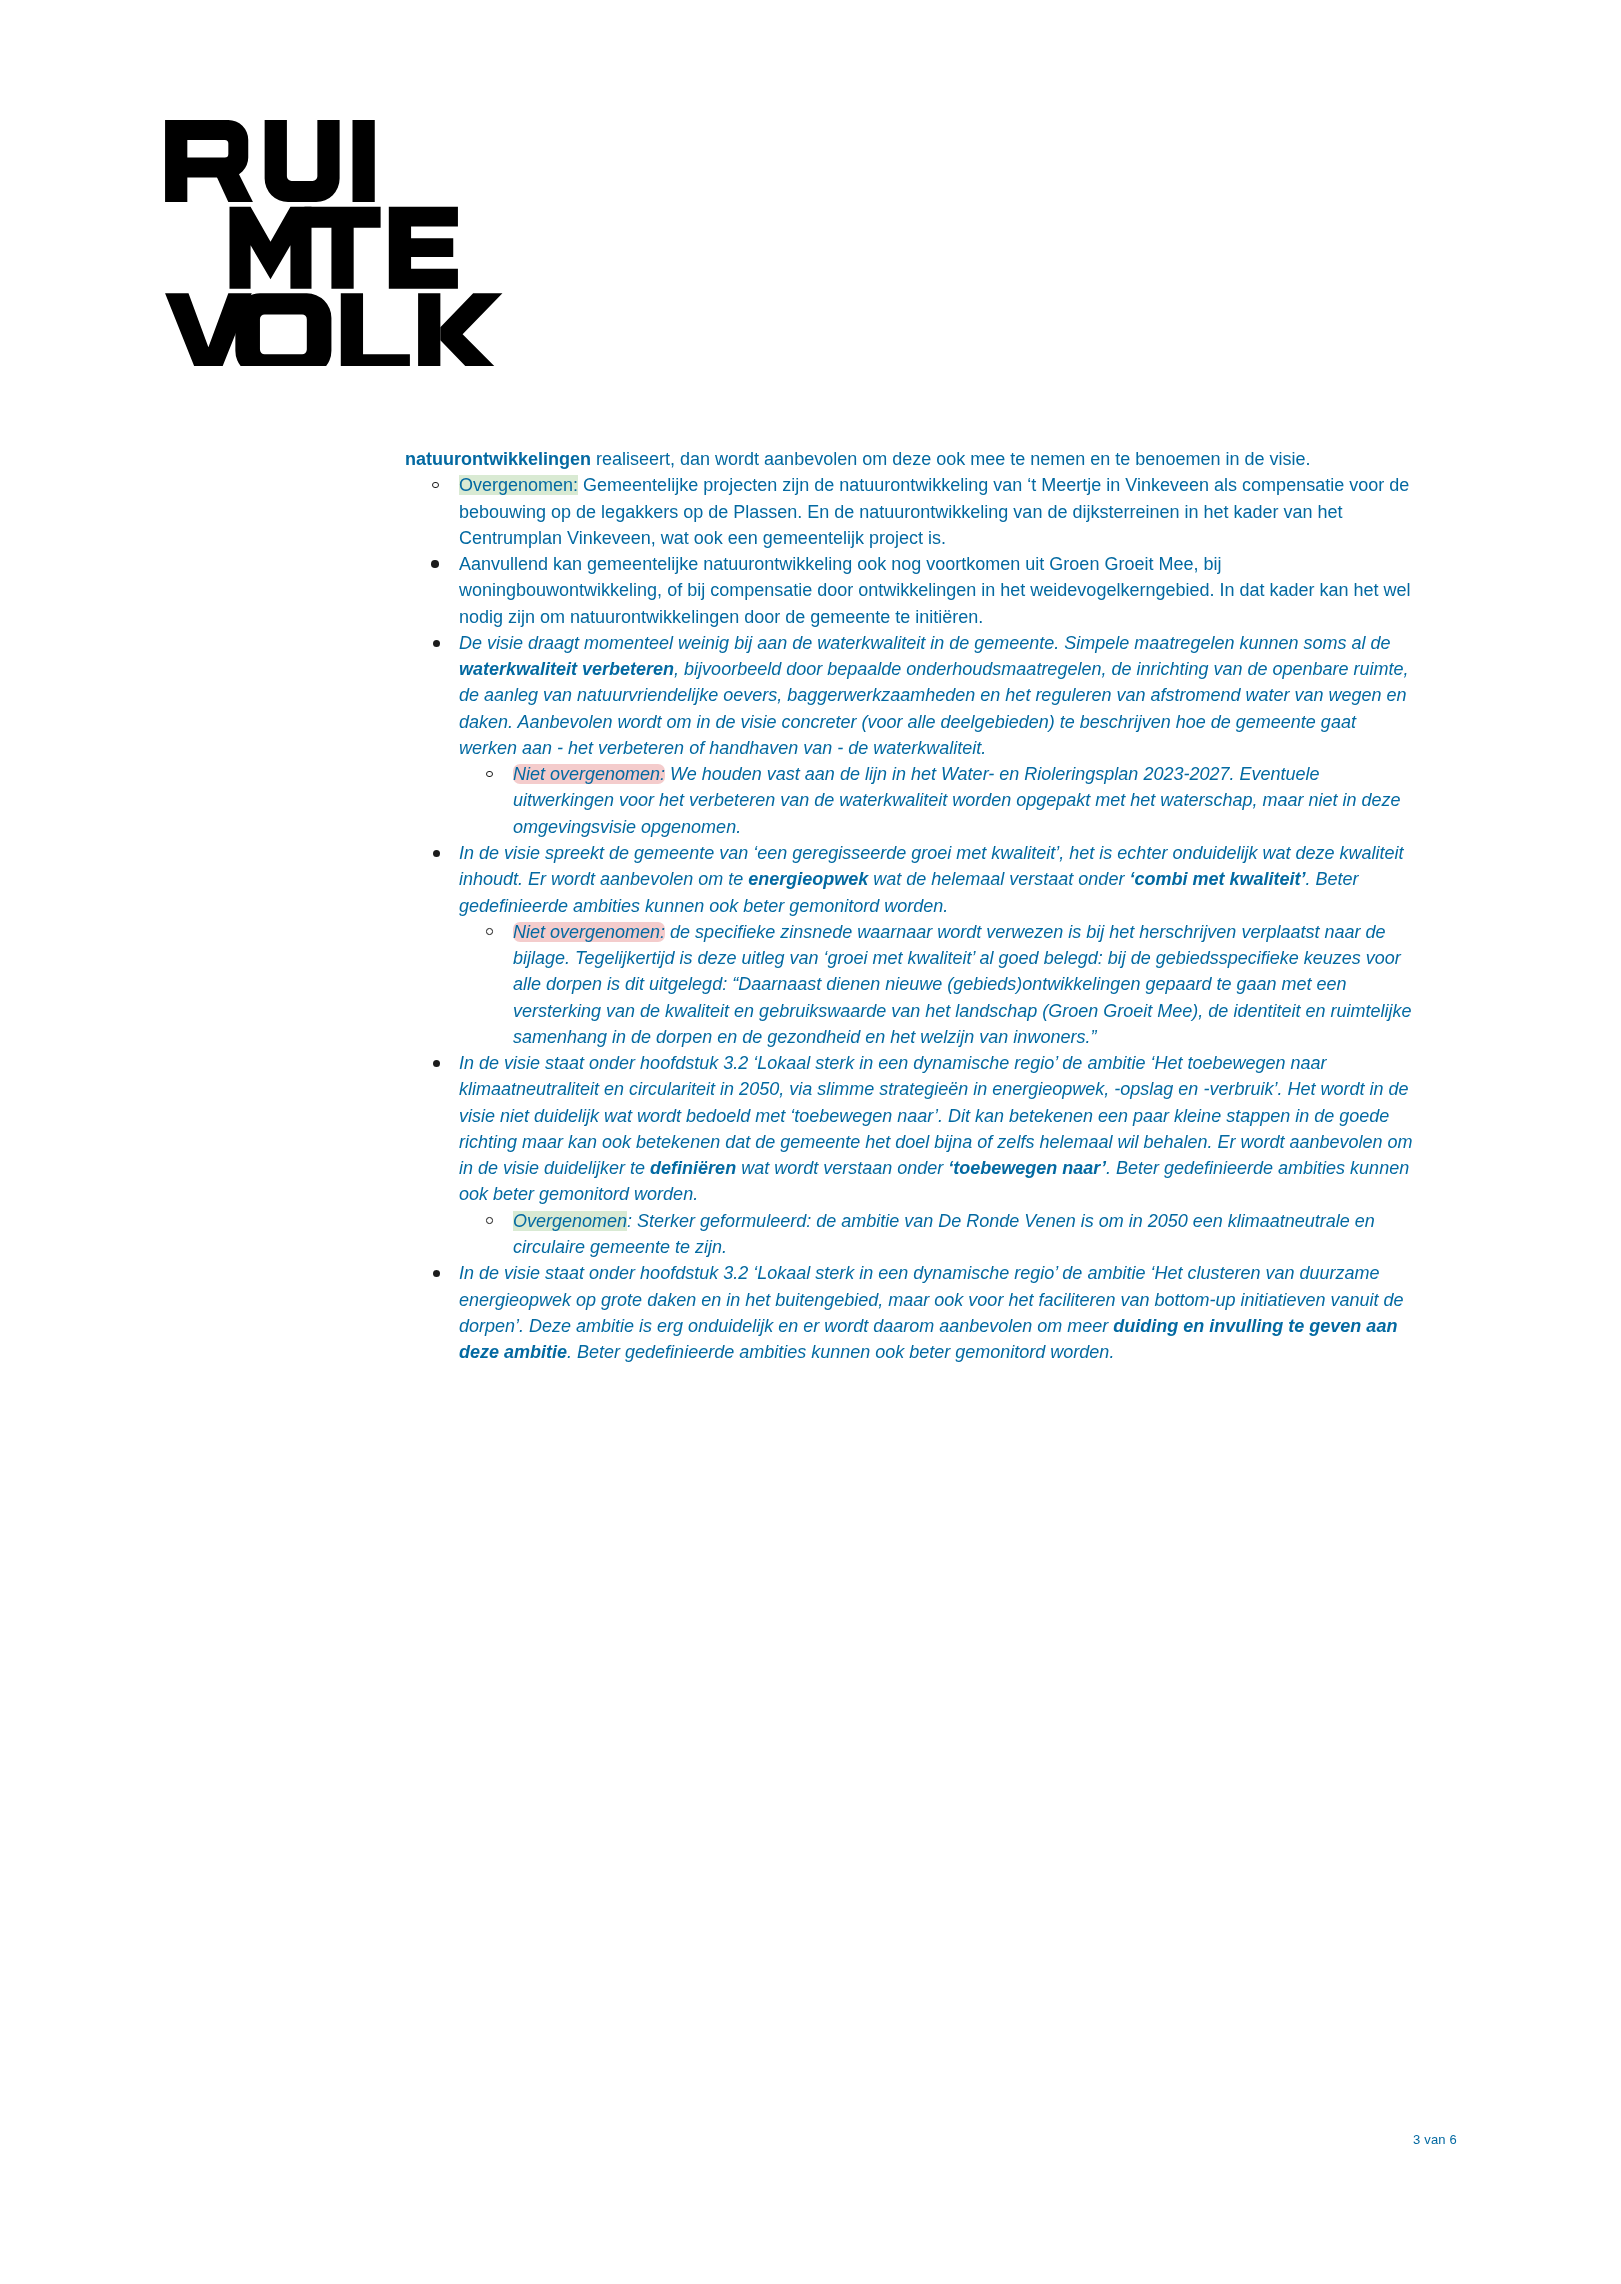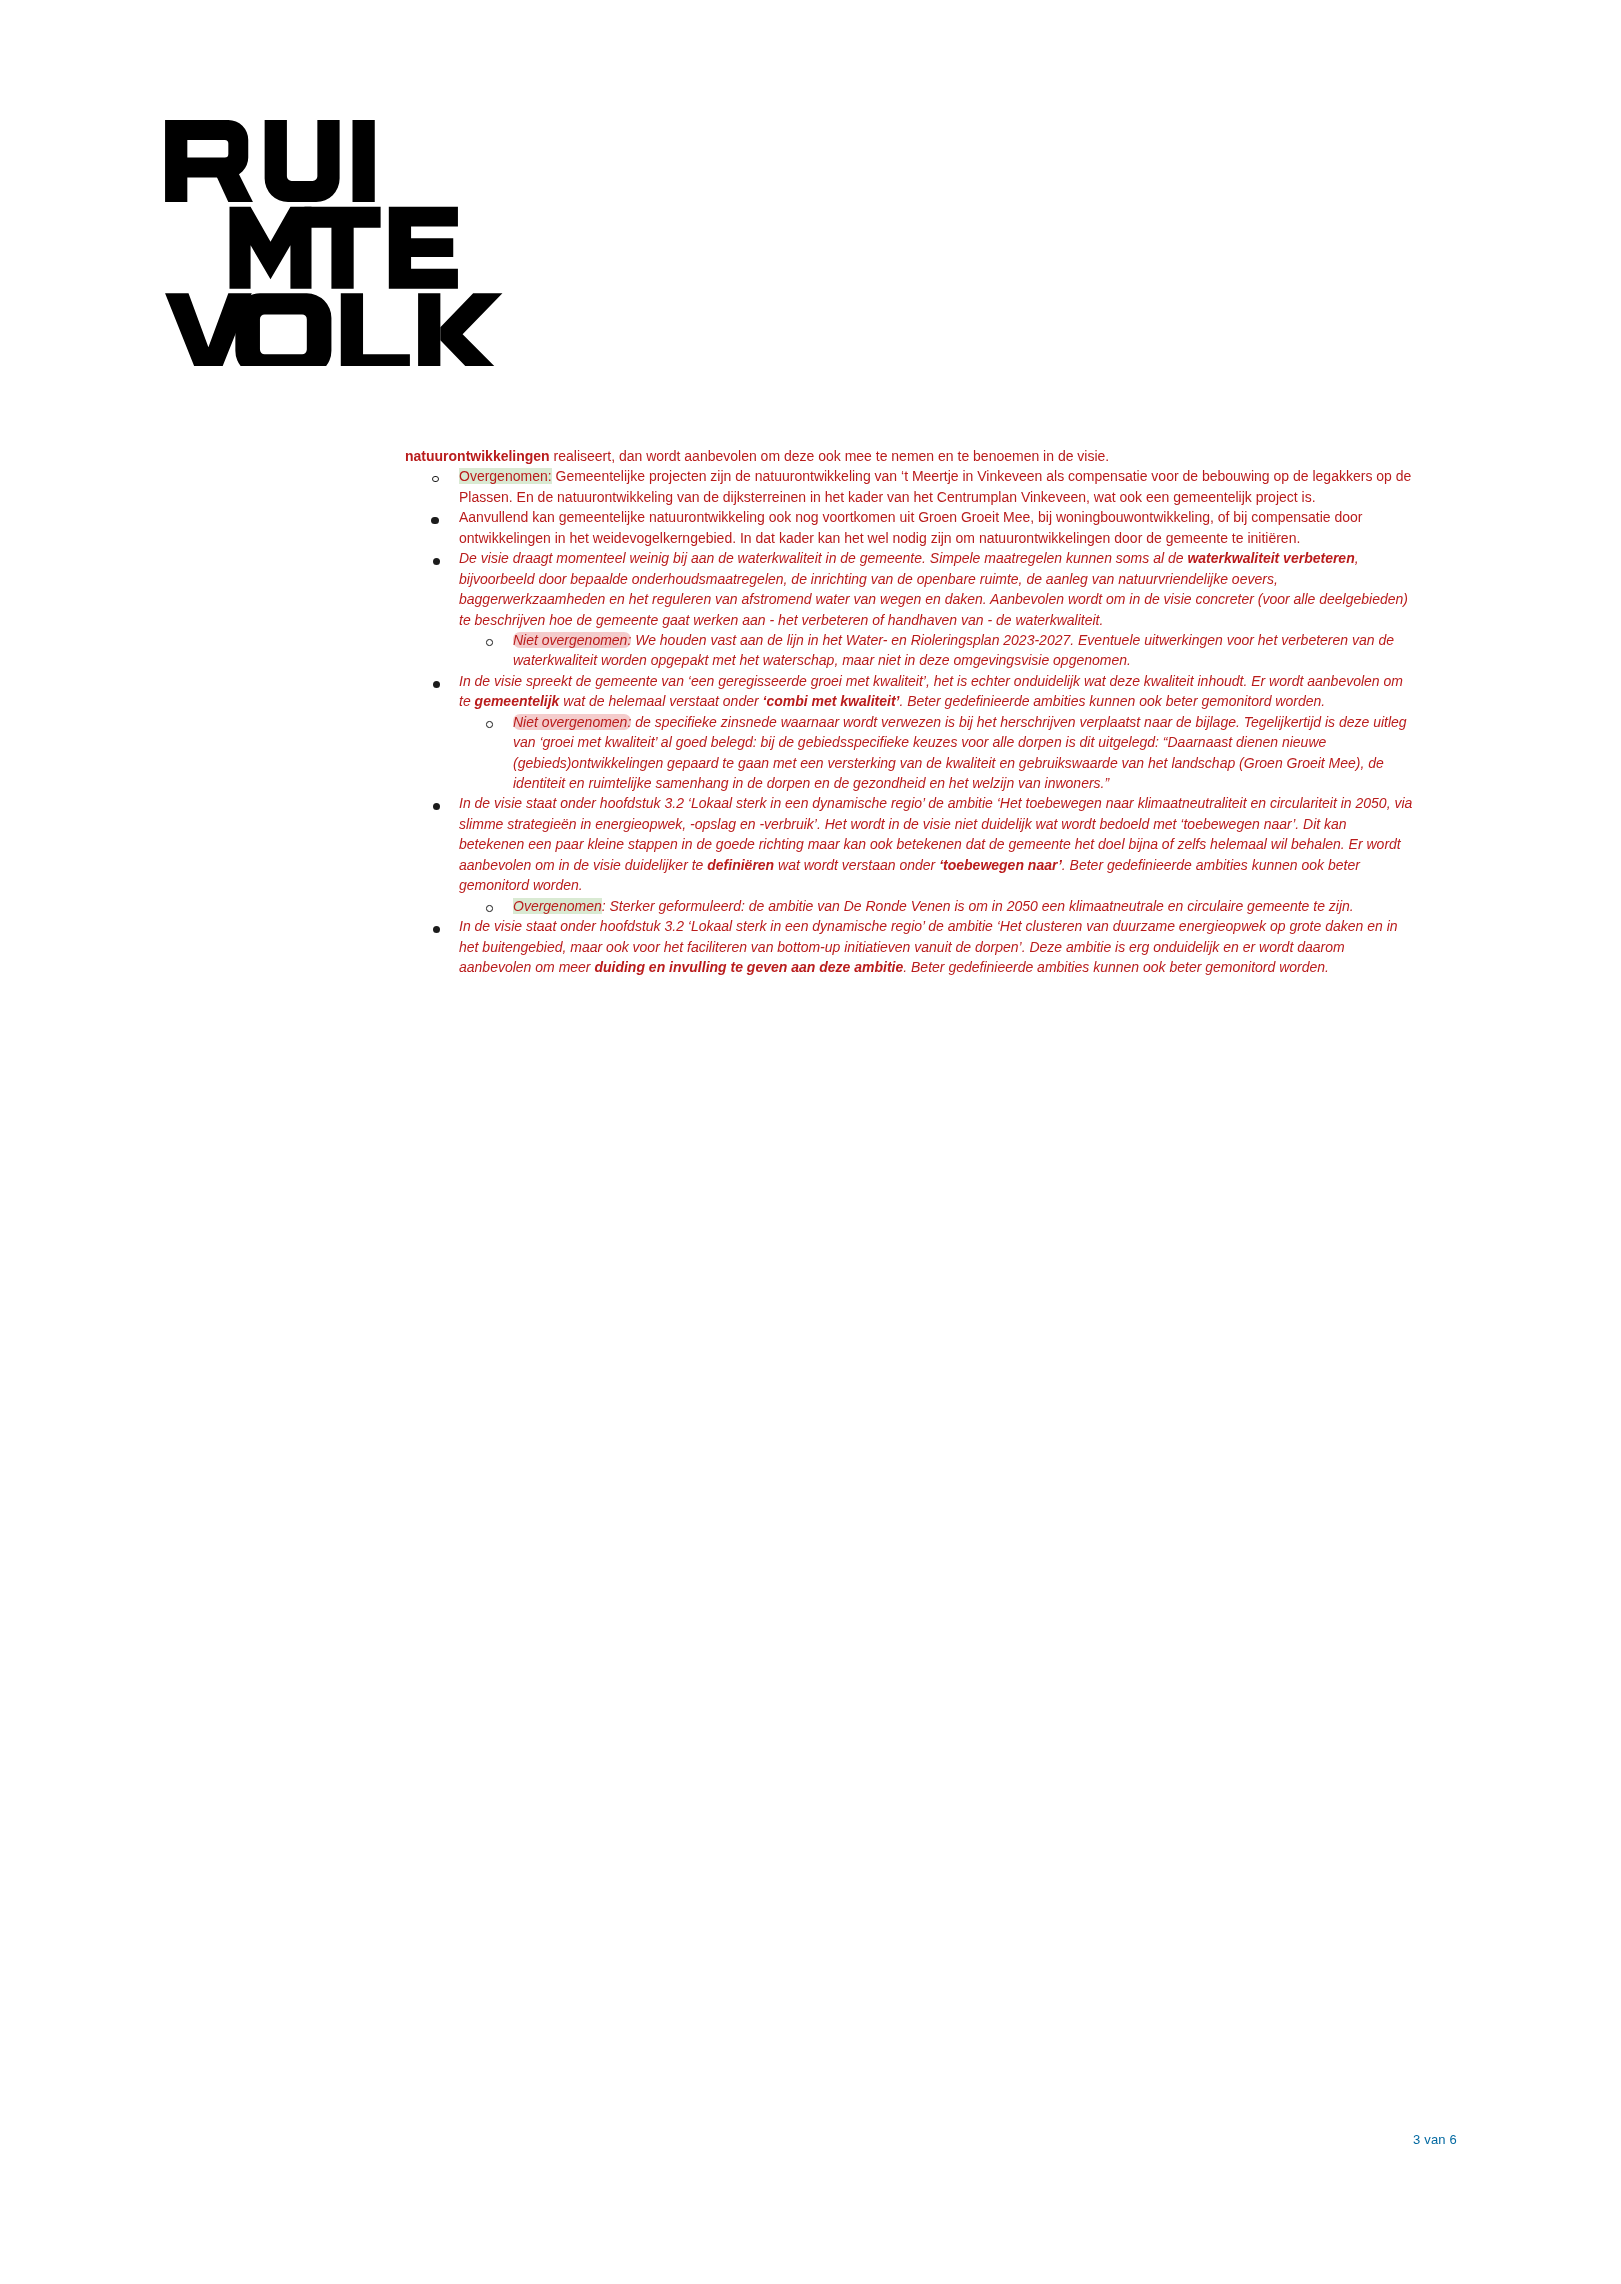--- a/index.html
+++ b/index.html
@@ -27,23 +27,23 @@
     height: 246px;
   }
   .logo svg { display: block; }
 
   
   .content {
     position: absolute;
     left: 405px;
     top: 446px;
     width: 1009px;
-    font-size: 14px;
+    font-size: 18px;
     line-height: 1.46;
-    color: #b91c1c;
+    color: #0369a1;
   }
   .para {
     margin: 0 0 0 0;
   }
   
   ul.lvl1 {
     list-style: none;
     margin: 0;
     padding: 0;
     font-style: italic;
@@ -172,21 +172,21 @@
       <li>
         <span>De visie draagt momenteel weinig bij aan de waterkwaliteit in de gemeente. Simpele maatregelen kunnen soms al de </span><b>waterkwaliteit verbeteren</b><span>, bijvoorbeeld door bepaalde onderhoudsmaatregelen, de inrichting van de openbare ruimte, de aanleg van natuurvriendelijke oevers, baggerwerkzaamheden en het reguleren van afstromend water van wegen en daken. Aanbevolen wordt om in de visie concreter (voor alle deelgebieden) te beschrijven hoe de gemeente gaat werken aan - het verbeteren of handhaven van - de waterkwaliteit.</span>
         <ul class="lvl2">
           <li class="hollow">
             <span class="hl-red">Niet overgenomen:</span><span> We houden vast aan de lijn in het Water- en Rioleringsplan 2023-2027. Eventuele uitwerkingen voor het verbeteren van de waterkwaliteit worden opgepakt met het waterschap, maar niet in deze omgevingsvisie opgenomen.</span>
           </li>
         </ul>
       </li>
 
       <li>
-        <span>In de visie spreekt de gemeente van ‘een geregisseerde groei met kwaliteit’, het is echter onduidelijk wat deze kwaliteit inhoudt. Er wordt aanbevolen om te </span><b>gemeentelijk</b><span> wat de helemaal verstaat onder </span><b>‘combi met kwaliteit’</b><span>. Beter gedefinieerde ambities kunnen ook beter gemonitord worden.</span>
+        <span>In de visie spreekt de gemeente van ‘een geregisseerde groei met kwaliteit’, het is echter onduidelijk wat deze kwaliteit inhoudt. Er wordt aanbevolen om te </span><b>energieopwek</b><span> wat de helemaal verstaat onder </span><b>‘combi met kwaliteit’</b><span>. Beter gedefinieerde ambities kunnen ook beter gemonitord worden.</span>
         <ul class="lvl2">
           <li class="hollow">
             <span class="hl-red">Niet overgenomen:</span><span> de specifieke zinsnede waarnaar wordt verwezen is bij het herschrijven verplaatst naar de bijlage. Tegelijkertijd is deze uitleg van ‘groei met kwaliteit’ al goed belegd: bij de gebiedsspecifieke keuzes voor alle dorpen is dit uitgelegd: “Daarnaast dienen nieuwe (gebieds)ontwikkelingen gepaard te gaan met een versterking van de kwaliteit en gebruikswaarde van het landschap (Groen Groeit Mee), de identiteit en ruimtelijke samenhang in de dorpen en de gezondheid en het welzijn van inwoners.”</span>
           </li>
         </ul>
       </li>
 
       <li>
         <span>In de visie staat onder hoofdstuk 3.2 ‘Lokaal sterk in een dynamische regio’ de ambitie ‘Het toebewegen naar klimaatneutraliteit en circulariteit in 2050, via slimme strategieën in energieopwek, -opslag en -verbruik’. Het wordt in de visie niet duidelijk wat wordt bedoeld met ‘toebewegen naar’. Dit kan betekenen een paar kleine stappen in de goede richting maar kan ook betekenen dat de gemeente het doel bijna of zelfs helemaal wil behalen. Er wordt aanbevolen om in de visie duidelijker te </span><b>definiëren</b><span> wat wordt verstaan onder </span><b>‘toebewegen naar’</b><span>. Beter gedefinieerde ambities kunnen ook beter gemonitord worden.</span>
         <ul class="lvl2">

